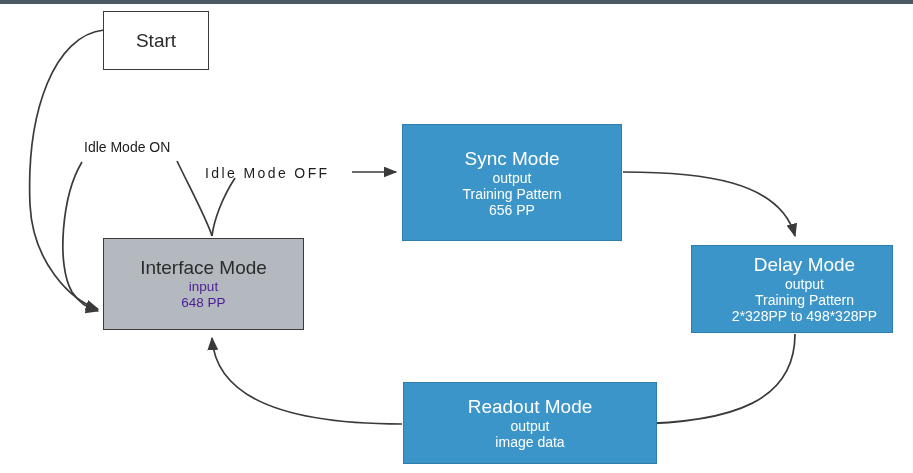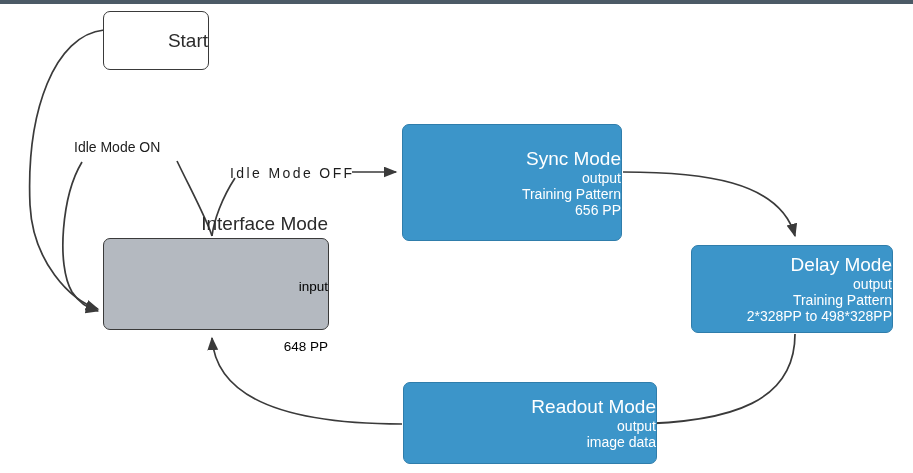--- a/index.html
+++ b/index.html
@@ -31,24 +31,23 @@
     top: 0;
     width: 913px;
     height: 473px;
     pointer-events: none;
   }
   .node {
     position: absolute;
     box-sizing: border-box;
     display: flex;
     flex-direction: column;
-    align-items: flex-end;
+    align-items: center;
     justify-content: center;
     text-align: center;
-    border-radius: 7px;
   }
   .node-start {
     background: #ffffff;
     border: 1.6px solid #3a3a3a;
   }
   .node-gray {
     background: #b4b9c0;
     border: 1.6px solid #3a3a3a;
   }
   .node-blue {
@@ -59,24 +58,23 @@
     color: #2b2b2b;
     font-size: 19px;
     line-height: 22px;
   }
   .title-light {
     color: #ffffff;
     font-size: 19px;
     line-height: 22px;
   }
   .sub-dark {
-    color: #000000;
+    color: #4c1d95;
     font-size: 13.5px;
     line-height: 16px;
-    margin-top: 44px;
   }
   .sub-light {
     color: #ffffff;
     font-size: 14px;
     line-height: 16px;
   }
   .edge-label {
     position: absolute;
     color: #1d1d1d;
     font-size: 14px;
@@ -114,21 +112,21 @@
 
     <path d="M 795 334 C 795 400, 735 423, 630 424" fill="none" stroke="#3a3a3a" stroke-width="1.7" marker-end="url(#arrow)"></path>
 
     <path d="M 402 424 C 290 424, 216 400, 212 338" fill="none" stroke="#3a3a3a" stroke-width="1.7" marker-end="url(#arrow)"></path>
   </svg>
 
   <div class="node node-start" style="left:103px; top:11px; width:106px; height:59px;">
     <div class="title-dark">Start</div>
   </div>
 
-  <div class="node node-gray" style="left:103px; top:238px; width:226px; height:92px;">
+  <div class="node node-gray" style="left:103px; top:238px; width:201px; height:92px;">
     <div class="title-dark">Interface Mode</div>
     <div class="sub-dark">input</div>
     <div class="sub-dark">648 PP</div>
   </div>
 
   <div class="node node-blue" style="left:402px; top:124px; width:220px; height:117px;">
     <div class="title-light">Sync Mode</div>
     <div class="sub-light">output</div>
     <div class="sub-light">Training Pattern</div>
     <div class="sub-light">656 PP</div>
@@ -140,17 +138,17 @@
     <div class="sub-light">Training Pattern</div>
     <div class="sub-light">2*328PP to 498*328PP</div>
   </div>
 
   <div class="node node-blue" style="left:403px; top:382px; width:254px; height:82px;">
     <div class="title-light">Readout Mode</div>
     <div class="sub-light">output</div>
     <div class="sub-light">image data</div>
   </div>
 
-  <div class="edge-label" style="left:74px; top:139px;">Idle Mode ON</div>
+  <div class="edge-label" style="left:84px; top:139px;">Idle Mode ON</div>
 
-  <div class="edge-label lbl-off" style="left:230px; top:165px;">Idle  Mode  OFF</div>
+  <div class="edge-label lbl-off" style="left:205px; top:165px;">Idle  Mode  OFF</div>
 
 </div>
 
 </body></html>

